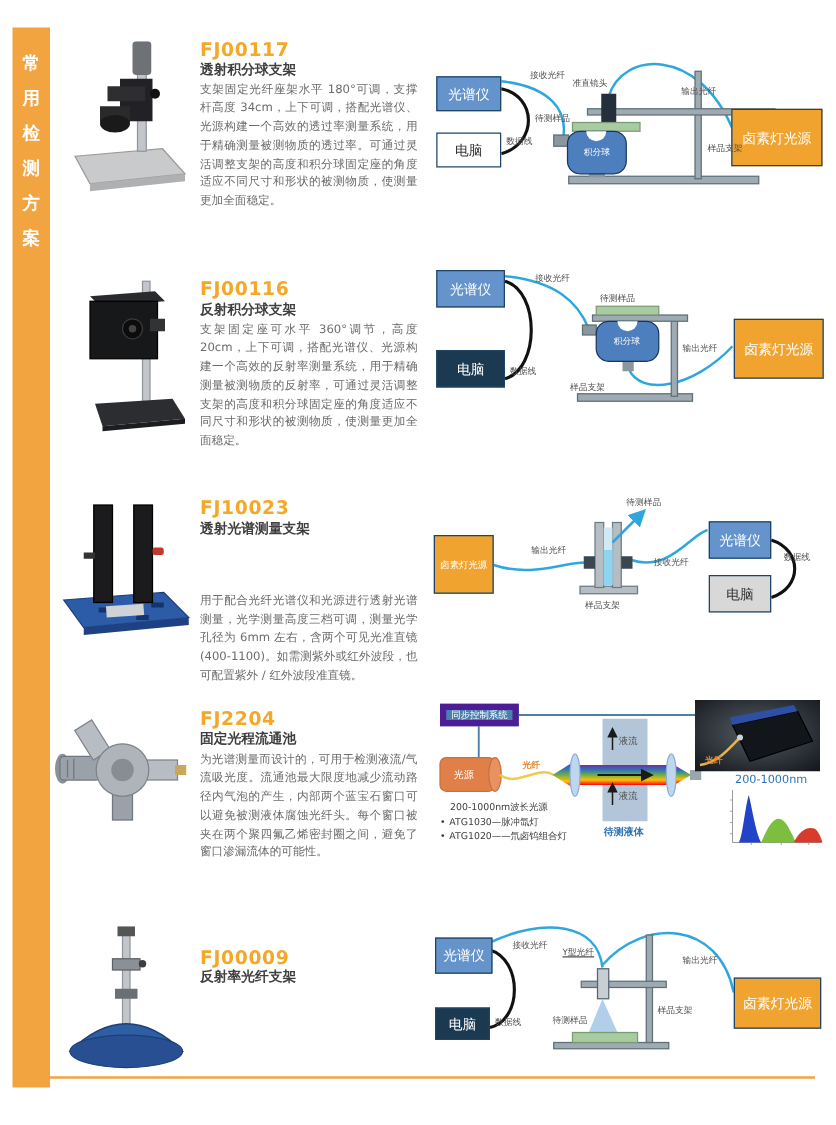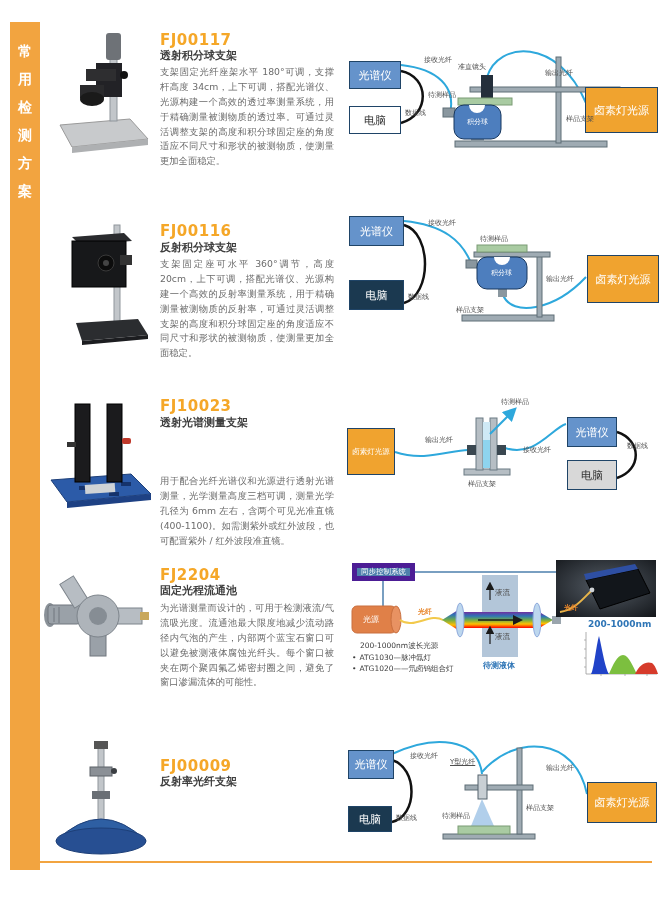--- a/index.html
+++ b/index.html
@@ -27,21 +27,21 @@
   .b-gray{background:#D8D8D8;color:#333;}
   .b-orange{background:#F0A32F;color:#fff;}
   .b-steel{background:#4D7FAC;color:#fff;border:5px solid #4c1d95;font-size:7.5px;}
   .dlabel{position:absolute;font-size:7px;color:#4f4f4f;white-space:nowrap;line-height:1.2;}
   .dlabel.white{color:#fff;}
   .dlabel.blue{color:#2E75B6;font-weight:bold;}
   .dlabel.orange{color:#E8862B;font-weight:bold;}
   .note{position:absolute;font-size:7.5px;color:#3c3c3c;white-space:nowrap;}
   .bullet{position:absolute;font-size:7.5px;color:#3c3c3c;white-space:nowrap;}
   .bullet::before{content:"\2022";margin-right:3px;}
-  .range{position:absolute;font-size:9px;color:#2E75B6;font-weight:bold;white-space:nowrap;}
+  .range{position:absolute;font-size:9px;color:#2E75B6;font-weight:normal;white-space:nowrap;}
   .chart{position:absolute;background:#fff;}
 </style>
 </head>
 <body>
 
 <div class="page">
 
   <div class="sidebar">
     <div class="sidebar-chars">
       <span>常</span>

